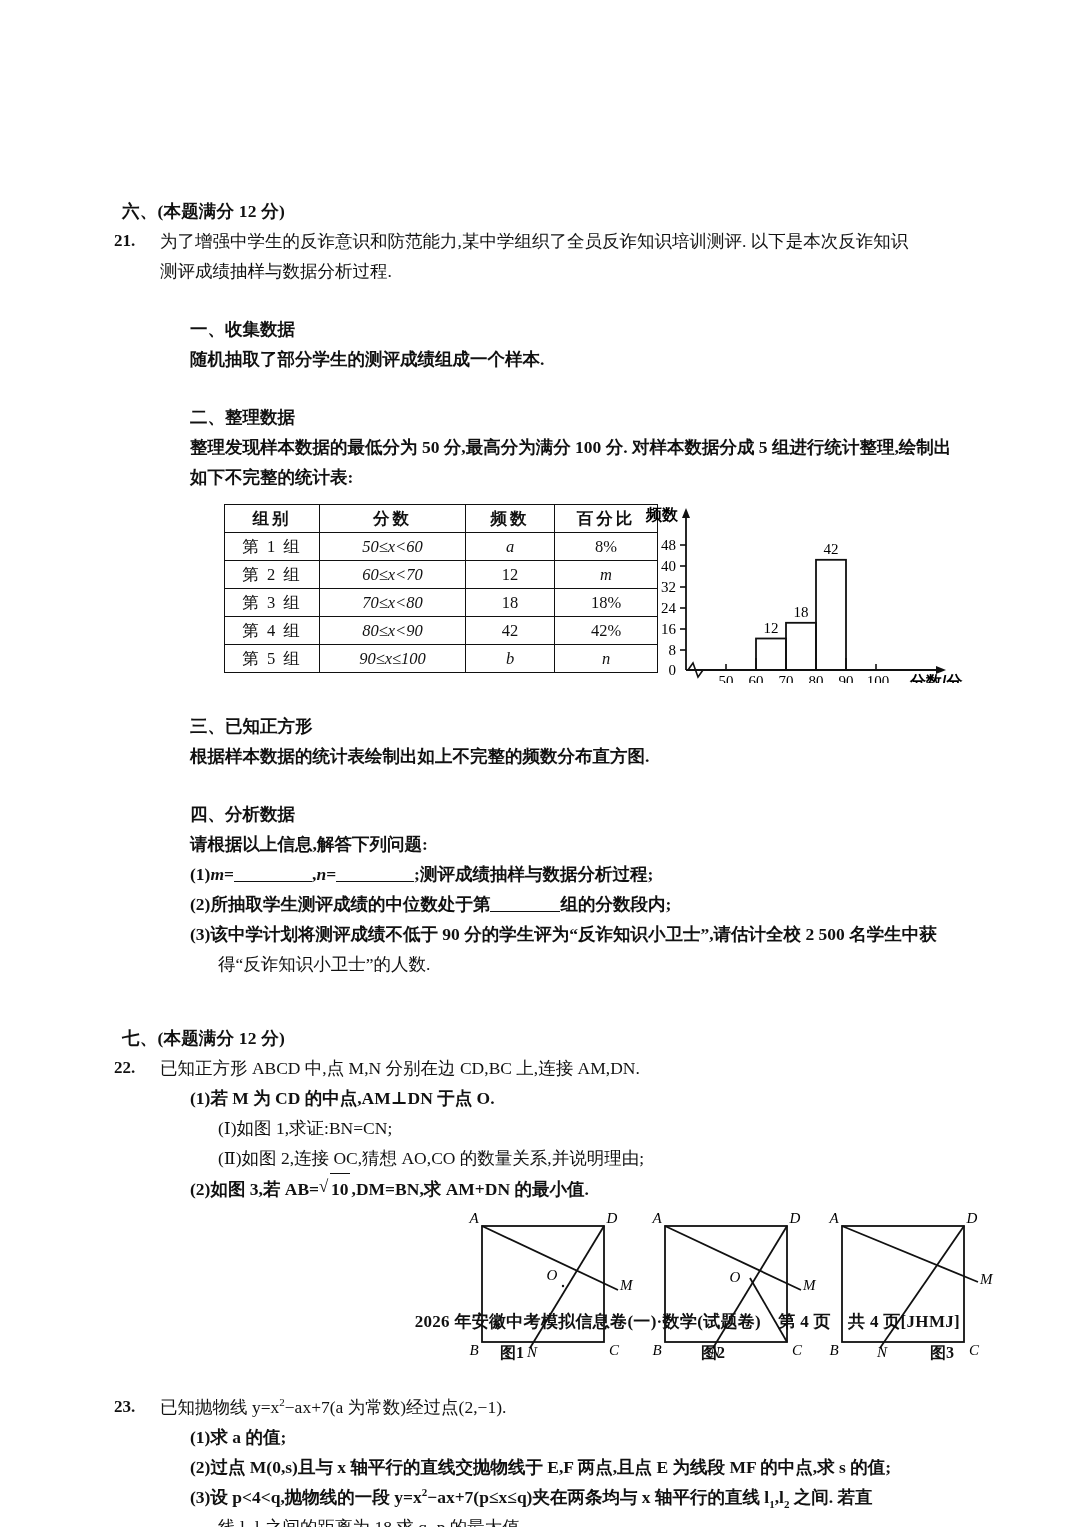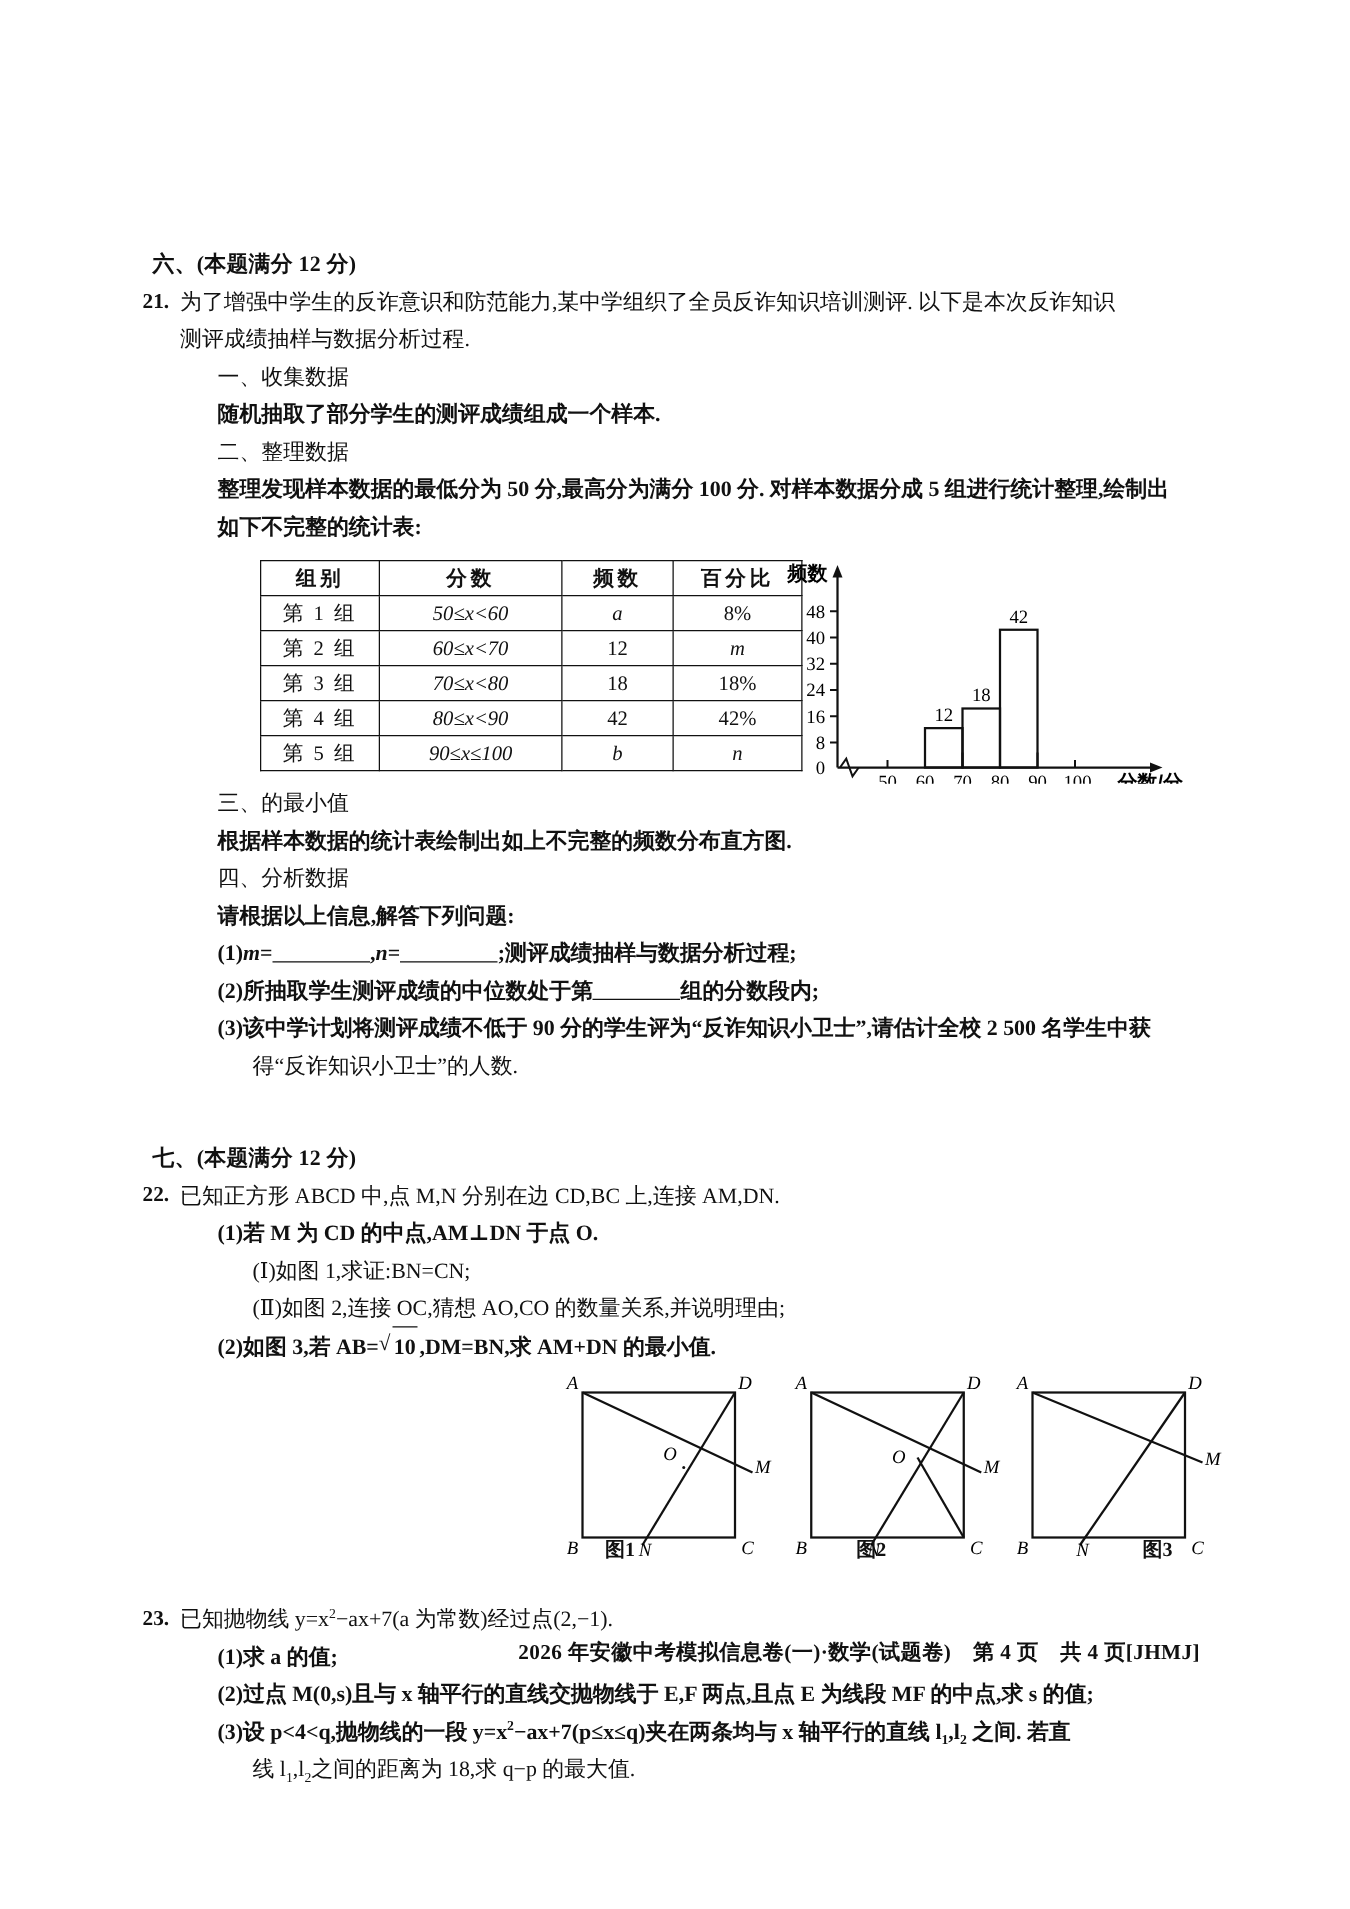--- a/index.html
+++ b/index.html
@@ -33,32 +33,33 @@
     font-size: 17.5px;
     line-height: 30px;
     letter-spacing: .2px;
     margin: 0;
   }
   .q-row {
     display: flex;
     align-items: flex-start;
     font-size: 17.5px;
     line-height: 30px;
+    gap: 16px;
   }
   .q-num {
     font-weight: bold;
     width: 30px;
     flex: 0 0 30px;
     margin-left: -8px;
     font-size: 17px;
   }
   .q-body { flex: 1 1 auto; }
   .ind1 { margin-left: 30px; font-weight: bold; }
   .ind2 { margin-left: 58px; }
-  .bold { font-weight: normal; }
+  .bold { font-weight: bold; margin-top: 28px; }
   .it { font-style: italic; font-family: "Liberation Serif", serif; }
   .line { font-size: 17.5px; line-height: 30px; }
   .blank {
     display: inline-block;
     border-bottom: 1.4px solid #111;
     height: 17px;
     vertical-align: -2px;
   }
   sup.exp { font-size: 11px; vertical-align: super; line-height: 0; }
   sub.sb { font-size: 11px; vertical-align: sub; line-height: 0; }
@@ -264,21 +265,21 @@
               <rect x="148" y="124.8" width="30" height="47.2" fill="none" stroke="#111" stroke-width="1.8"></rect>
               <rect x="178" y="61.8" width="30" height="110.2" fill="none" stroke="#111" stroke-width="1.8"></rect>
 
               <text x="133" y="135" text-anchor="middle" font-size="15" font-family="'Liberation Serif',serif">12</text>
               <text x="163" y="119" text-anchor="middle" font-size="15" font-family="'Liberation Serif',serif">18</text>
               <text x="193" y="56" text-anchor="middle" font-size="15" font-family="'Liberation Serif',serif">42</text>
             </svg>
           </div>
         </div>
 
-        <div class="line bold ind1">三、的最小值</div>
+        <div class="line bold ind1">三、已知正方形</div>
         <div class="line ind1">根据样本数据的统计表绘制出如上不完整的频数分布直方图.</div>
         <div class="line bold ind1">四、分析数据</div>
         <div class="line ind1">请根据以上信息,解答下列问题:</div>
 
         <div class="line ind1"><span>(1)</span><span class="it">m</span><span>=</span><span class="blank" style="width:78px"></span><span>,</span><span class="it">n</span><span>=</span><span class="blank" style="width:78px"></span><span>;测评成绩抽样与数据分析过程;</span></div>
 
         <div class="line ind1"><span>(2)所抽取学生测评成绩的中位数处于第</span><span class="blank" style="width:70px"></span><span>组的分数段内;</span></div>
 
         <div class="line ind1">(3)该中学计划将测评成绩不低于 90 分的学生评为“反诈知识小卫士”,请估计全校 2 500 名学生中获</div>
         <div class="line ind2">得“反诈知识小卫士”的人数.</div>

